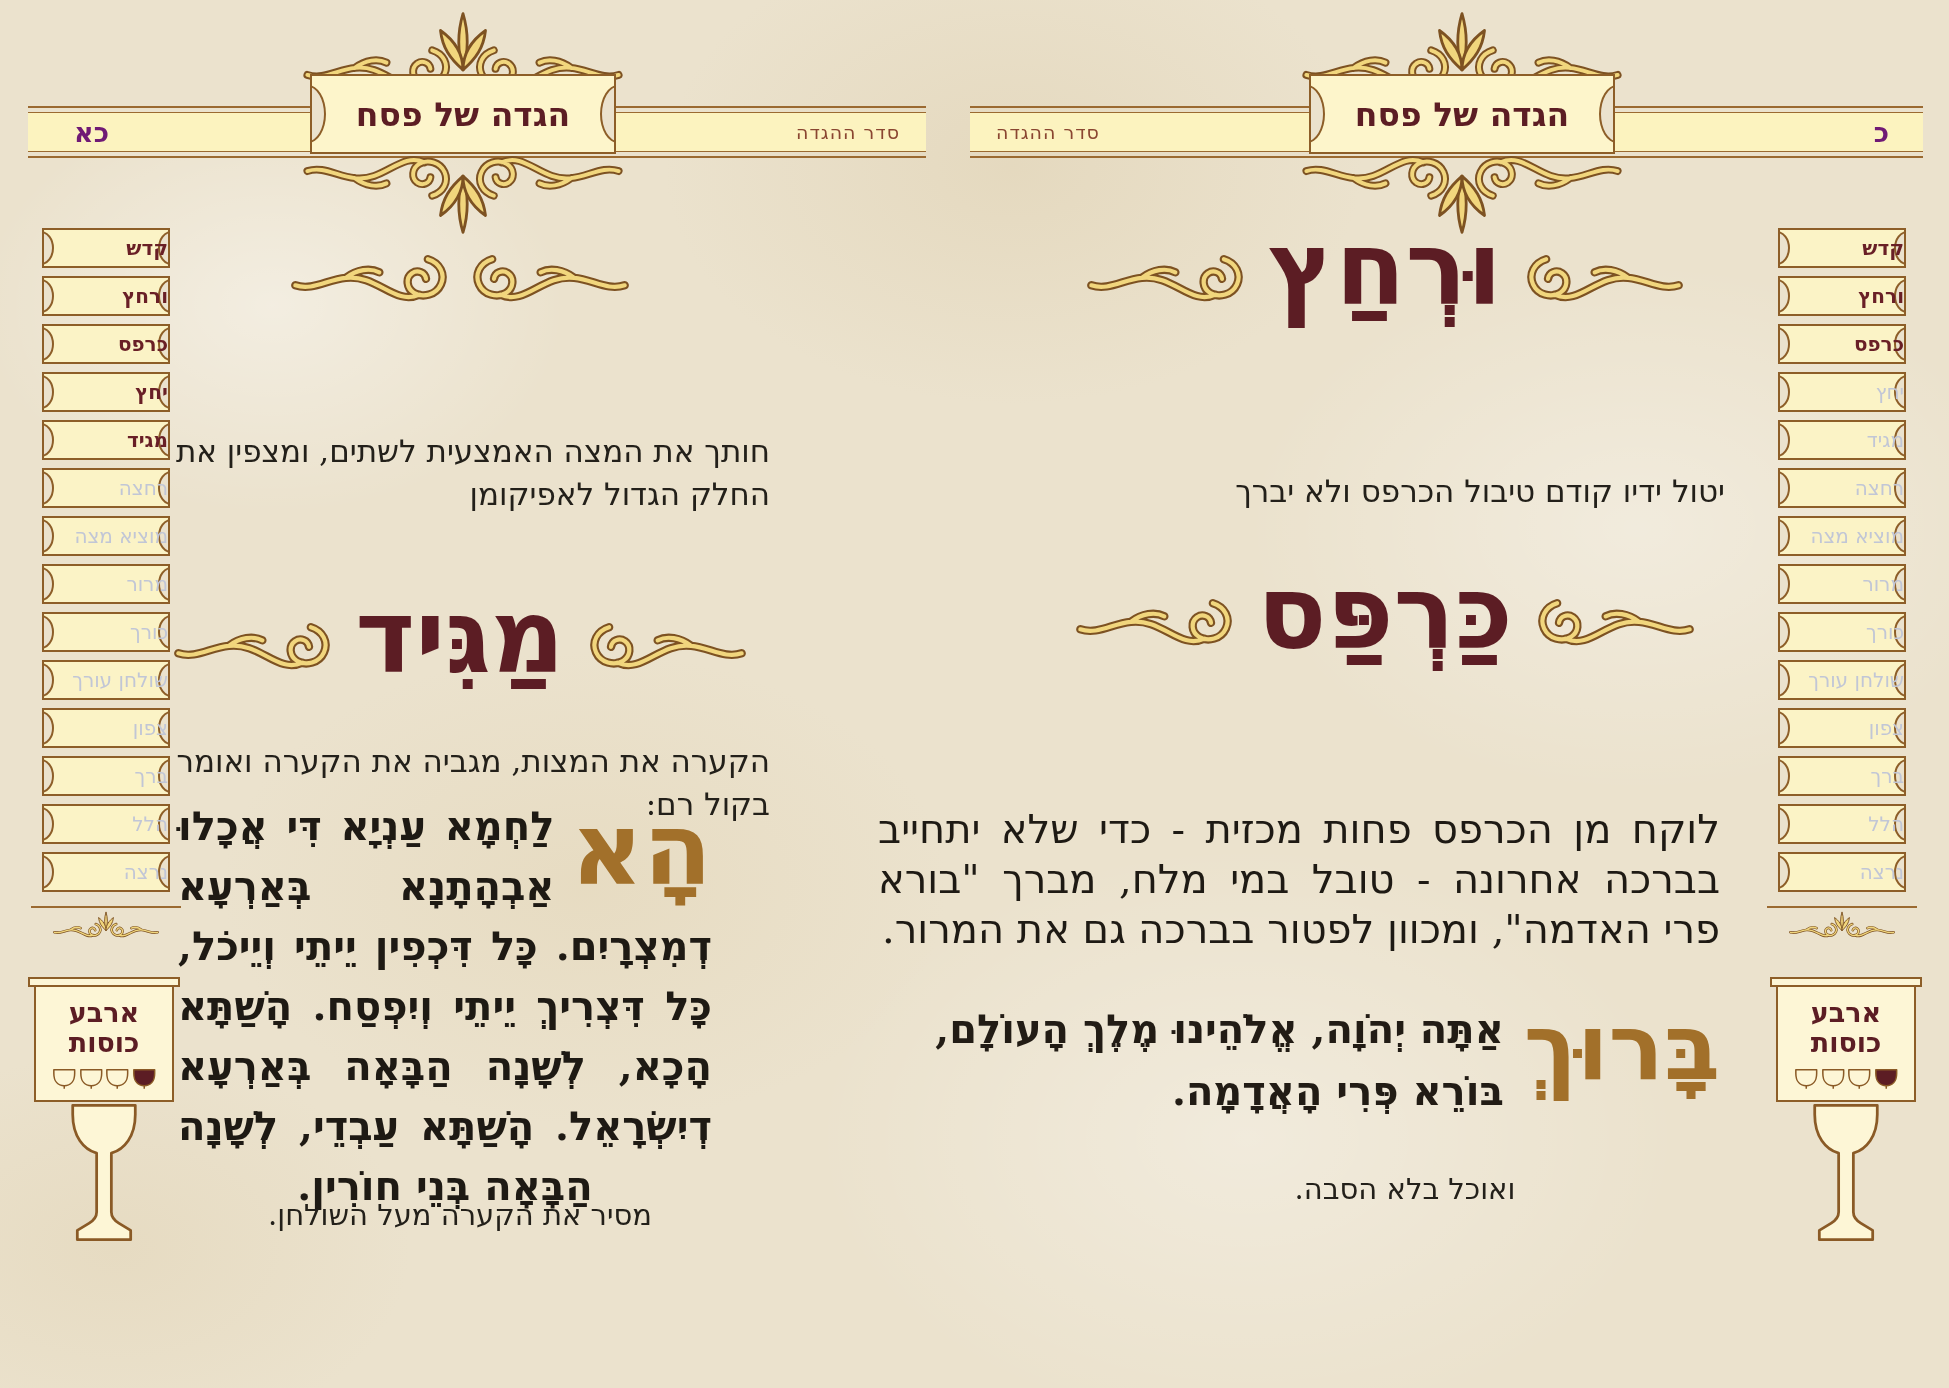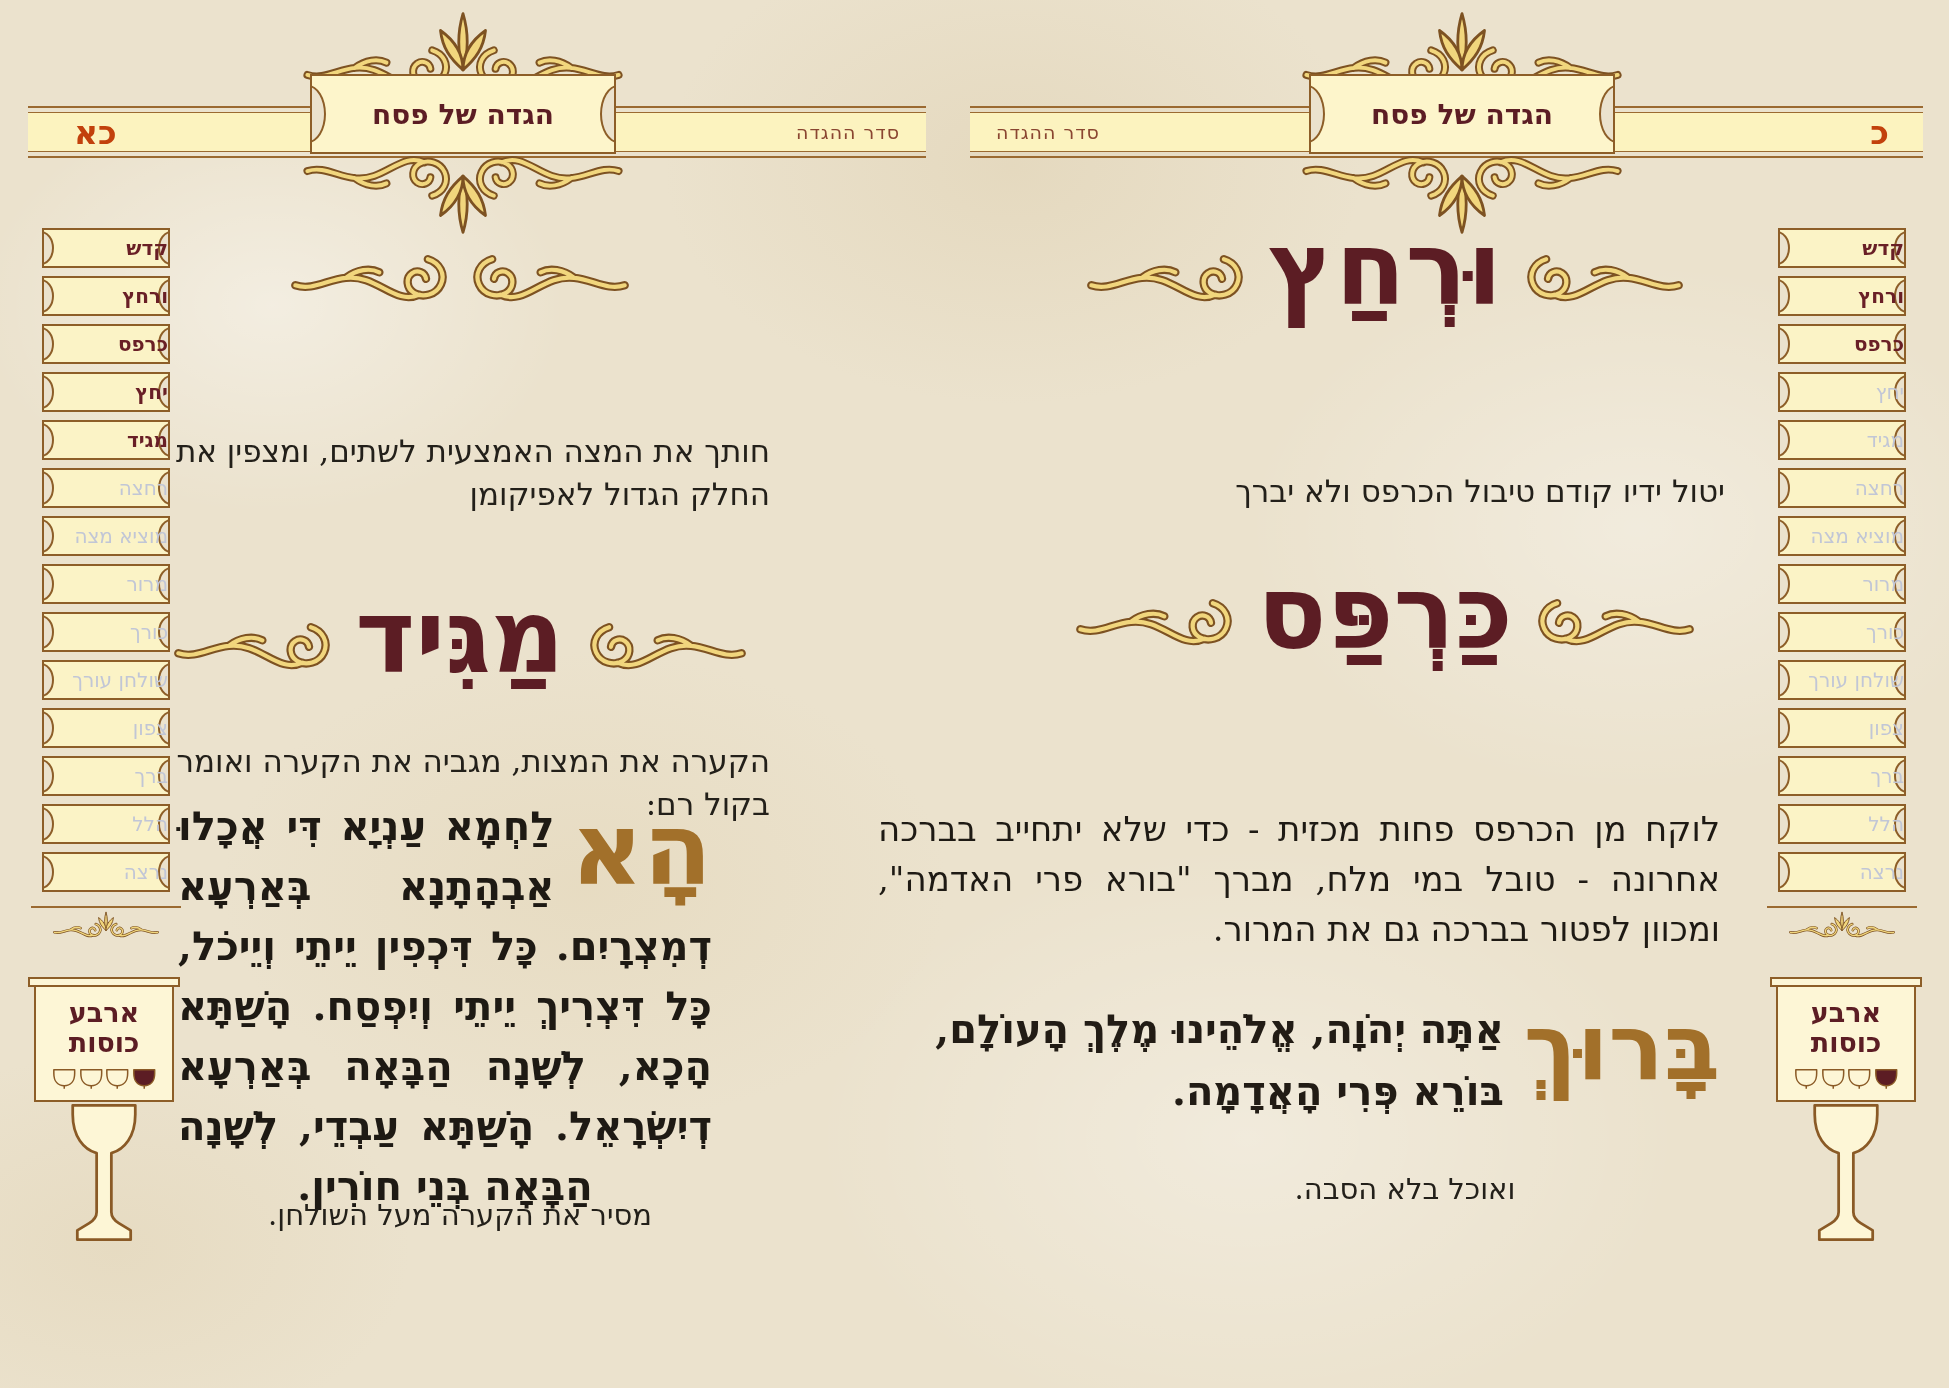--- a/index.html
+++ b/index.html
@@ -28,35 +28,35 @@
     border-top:2px solid var(--hair);border-bottom:2px solid var(--hair);padding:4px 0;z-index:1;}
   .strip-wrap.sw-left{left:28px;width:898px;}
   .strip-wrap.sw-right{left:970px;width:953px;}
   .strip{position:relative;height:40px;background:var(--strip);
     border-top:1px solid var(--hair);border-bottom:1px solid var(--hair);box-sizing:border-box;}
   .head-label{position:absolute;top:50%;transform:translateY(-50%);
     font-size:19px;color:#8a4631;letter-spacing:1px;}
   .sw-left .head-label{right:26px;}
   .sw-right .head-label{left:26px;}
   .page-num{position:absolute;top:50%;transform:translateY(-50%);
-    font-size:33px;font-weight:700;color:#c2410c;}
+    font-size:27px;font-weight:700;color:#701a75;}
   .sw-left .page-num{left:46px;}
   .sw-right .page-num{right:34px;}
 
   
   .crest{position:absolute;width:340px;height:90px;z-index:2;}
   .crest.flip{transform:scaleY(-1);}
   .banner{position:absolute;top:74px;width:306px;height:80px;box-sizing:border-box;
     background:#fdf5cb;border:2px solid var(--brown);z-index:3;overflow:hidden;
     display:flex;align-items:center;justify-content:center;}
   .banner::before,.banner::after{content:'';position:absolute;top:50%;transform:translateY(-50%);
     width:36px;height:58px;border-radius:50%;background:var(--parch);
     border:2px solid var(--brown);box-sizing:border-box;}
   .banner::before{left:-22px;} .banner::after{right:-22px;}
-  .banner-title{font-size:28px;font-weight:700;color:var(--maroon);z-index:1;}
+  .banner-title{font-size:33px;font-weight:700;color:var(--maroon);z-index:1;}
 
   
   .steps{position:absolute;top:228px;width:128px;z-index:1;}
   .steps-left{left:42px;} .steps-right{left:1778px;}
   .step{position:relative;overflow:hidden;height:40px;margin-bottom:8px;box-sizing:border-box;
     background:var(--ribbon);border:2px solid var(--brown);
     display:flex;align-items:center;justify-content:flex-end;}
   .step::before,.step::after{content:'';position:absolute;top:50%;transform:translateY(-50%);
     width:26px;height:34px;border-radius:50%;background:var(--parch);
     border:2px solid var(--brown);box-sizing:border-box;}
@@ -73,21 +73,21 @@
     justify-content:center;gap:12px;z-index:1;}
   .sec-title{font-size:102px;font-weight:700;line-height:1.05;color:var(--maroon);
     padding:0 6px 14px;white-space:nowrap;}
   .fl{width:168px;height:62px;flex:none;}
   .fl.mir{transform:scaleX(-1);}
 
   
   .instr{position:absolute;direction:rtl;text-align:right;color:#23201a;
     font-size:31px;line-height:43px;z-index:1;}
   .bodytext{position:absolute;direction:rtl;text-align:justify;color:var(--ink);z-index:1;}
-  .karpas{left:878px;top:804px;width:842px;font-size:34px;line-height:50px;}
+  .karpas{left:878px;top:804px;width:842px;font-size:40px;line-height:50px;}
   .blessing{position:absolute;direction:rtl;color:#221c15;z-index:1;
     left:878px;top:998px;width:842px;font-size:40px;font-weight:700;line-height:62px;}
   .lead{float:right;color:var(--lead);font-weight:700;margin-left:20px;}
   .blessing .lead{font-size:92px;line-height:.95;padding-top:6px;}
   .passage{left:178px;top:796px;width:534px;font-size:40px;font-weight:700;
     line-height:60px;text-align-last:center;}
   .passage .lead{font-size:100px;line-height:.9;padding-top:8px;margin-left:16px;}
   .note{position:absolute;direction:rtl;text-align:center;font-size:29px;color:#23201a;z-index:1;}
 
   

